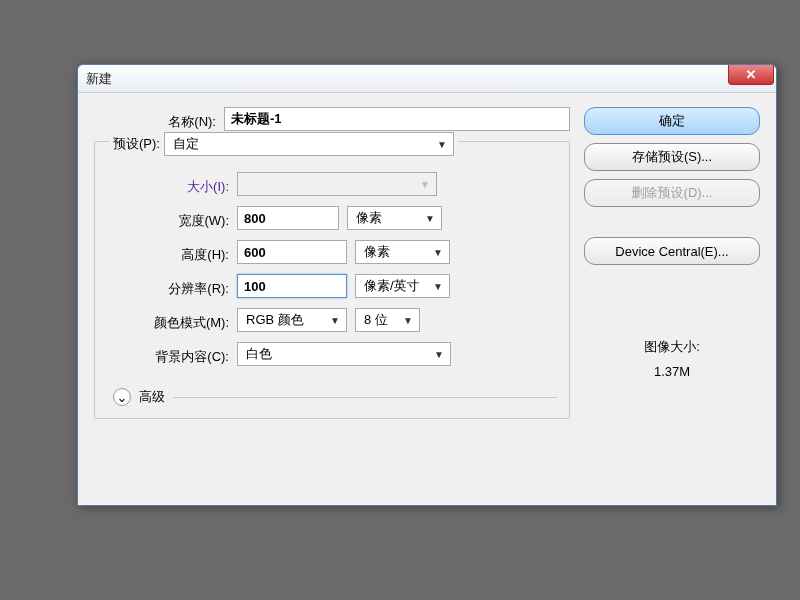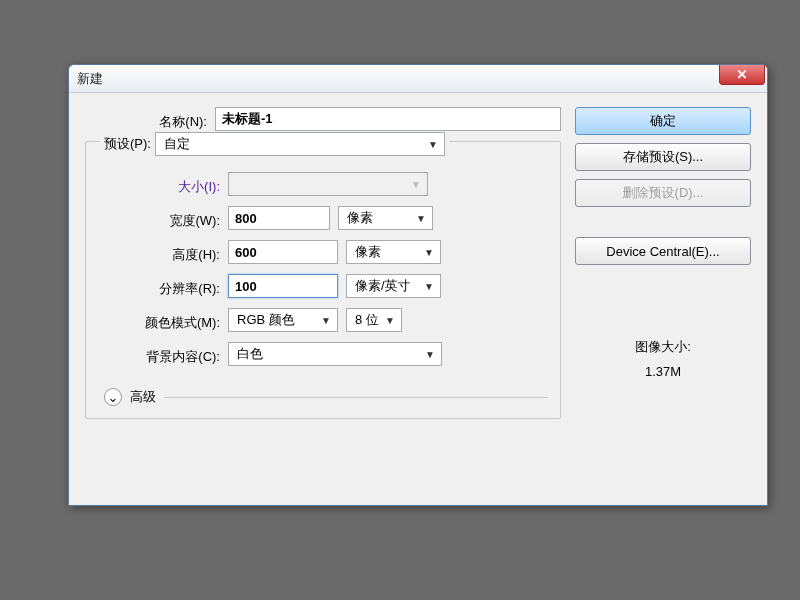--- a/index.html
+++ b/index.html
@@ -1,18 +1,18 @@
 <!DOCTYPE html>
 <html><head>
 <meta charset="utf-8">
 <style>
 * { box-sizing: border-box; margin: 0; padding: 0; font-family: "Microsoft YaHei", "SimSun", sans-serif; font-size: 13px; }
 body { background: #6a6a6a; width: 800px; height: 600px; position: relative; }
 .dialog {
-  position: absolute; left: 68px; top: 64px; width: 700px; height: 442px;
+  position: absolute; left: 77px; top: 64px; width: 700px; height: 442px;
   background: #f0f0f0; border: 1px solid #5a7ba0; border-radius: 6px 6px 0 0;
   box-shadow: 2px 2px 10px rgba(0,0,0,.4);
 }
 .titlebar {
   height: 28px; background: linear-gradient(#fdfdfd, #e9ecf2);
   border-bottom: 1px solid #c9ced8; border-radius: 6px 6px 0 0;
   display: flex; align-items: center; padding: 0 8px; position: relative;
 }
 .titlebar .title { color: #222; }
 .close-btn {
@@ -41,21 +41,21 @@
 .select.disabled .caret { color: #bbb; }
 .fieldset {
   border: 1px solid #c8c8c8; border-radius: 2px; padding: 16px 12px 12px;
   position: relative; margin-top: 10px;
 }
 .fieldset .legend {
   position: absolute; top: -10px; left: 14px; background: #f0f0f0;
   padding: 0 4px; display: flex; align-items: center; gap: 4px;
 }
 .btn {
-  height: 28px; border: 1px solid #8a8f96; border-radius: 3px;
+  height: 28px; border: 1px solid #8a8f96; border-radius: 11px;
   background: linear-gradient(#fdfdfd,#e6e6e6); cursor: pointer;
   display: flex; align-items: center; justify-content: center;
 }
 .btn.primary { background: linear-gradient(#d7ecff,#a9d5fb); border-color: #5b93c9; }
 .btn.disabled { color: #a0a0a0; background: linear-gradient(#f5f5f5,#ebebeb); cursor: default; }
 .adv-row { display: flex; align-items: center; gap: 8px; margin-top: 22px; margin-left: 6px; }
 .chev {
   width: 18px; height: 18px; border: 1px solid #999; border-radius: 50%;
   display: flex; align-items: center; justify-content: center; font-size: 10px;
   background: #fff; cursor: pointer;
@@ -128,21 +128,21 @@
           </div>
         </div>
 
         <div class="row">
           <div class="lbl">颜色模式(M):</div>
           <div class="select" style="width:110px">
             <span>RGB 颜色</span>
             <span class="caret">▼</span>
           </div>
           <div style="width:8px"></div>
-          <div class="select" style="width:56px">
+          <div class="select" style="width:65px">
             <span>8 位</span>
             <span class="caret">▼</span>
           </div>
         </div>
 
         <div class="row">
           <div class="lbl">背景内容(C):</div>
           <div class="select" style="width:214px">
             <span>白色</span>
             <span class="caret">▼</span>

